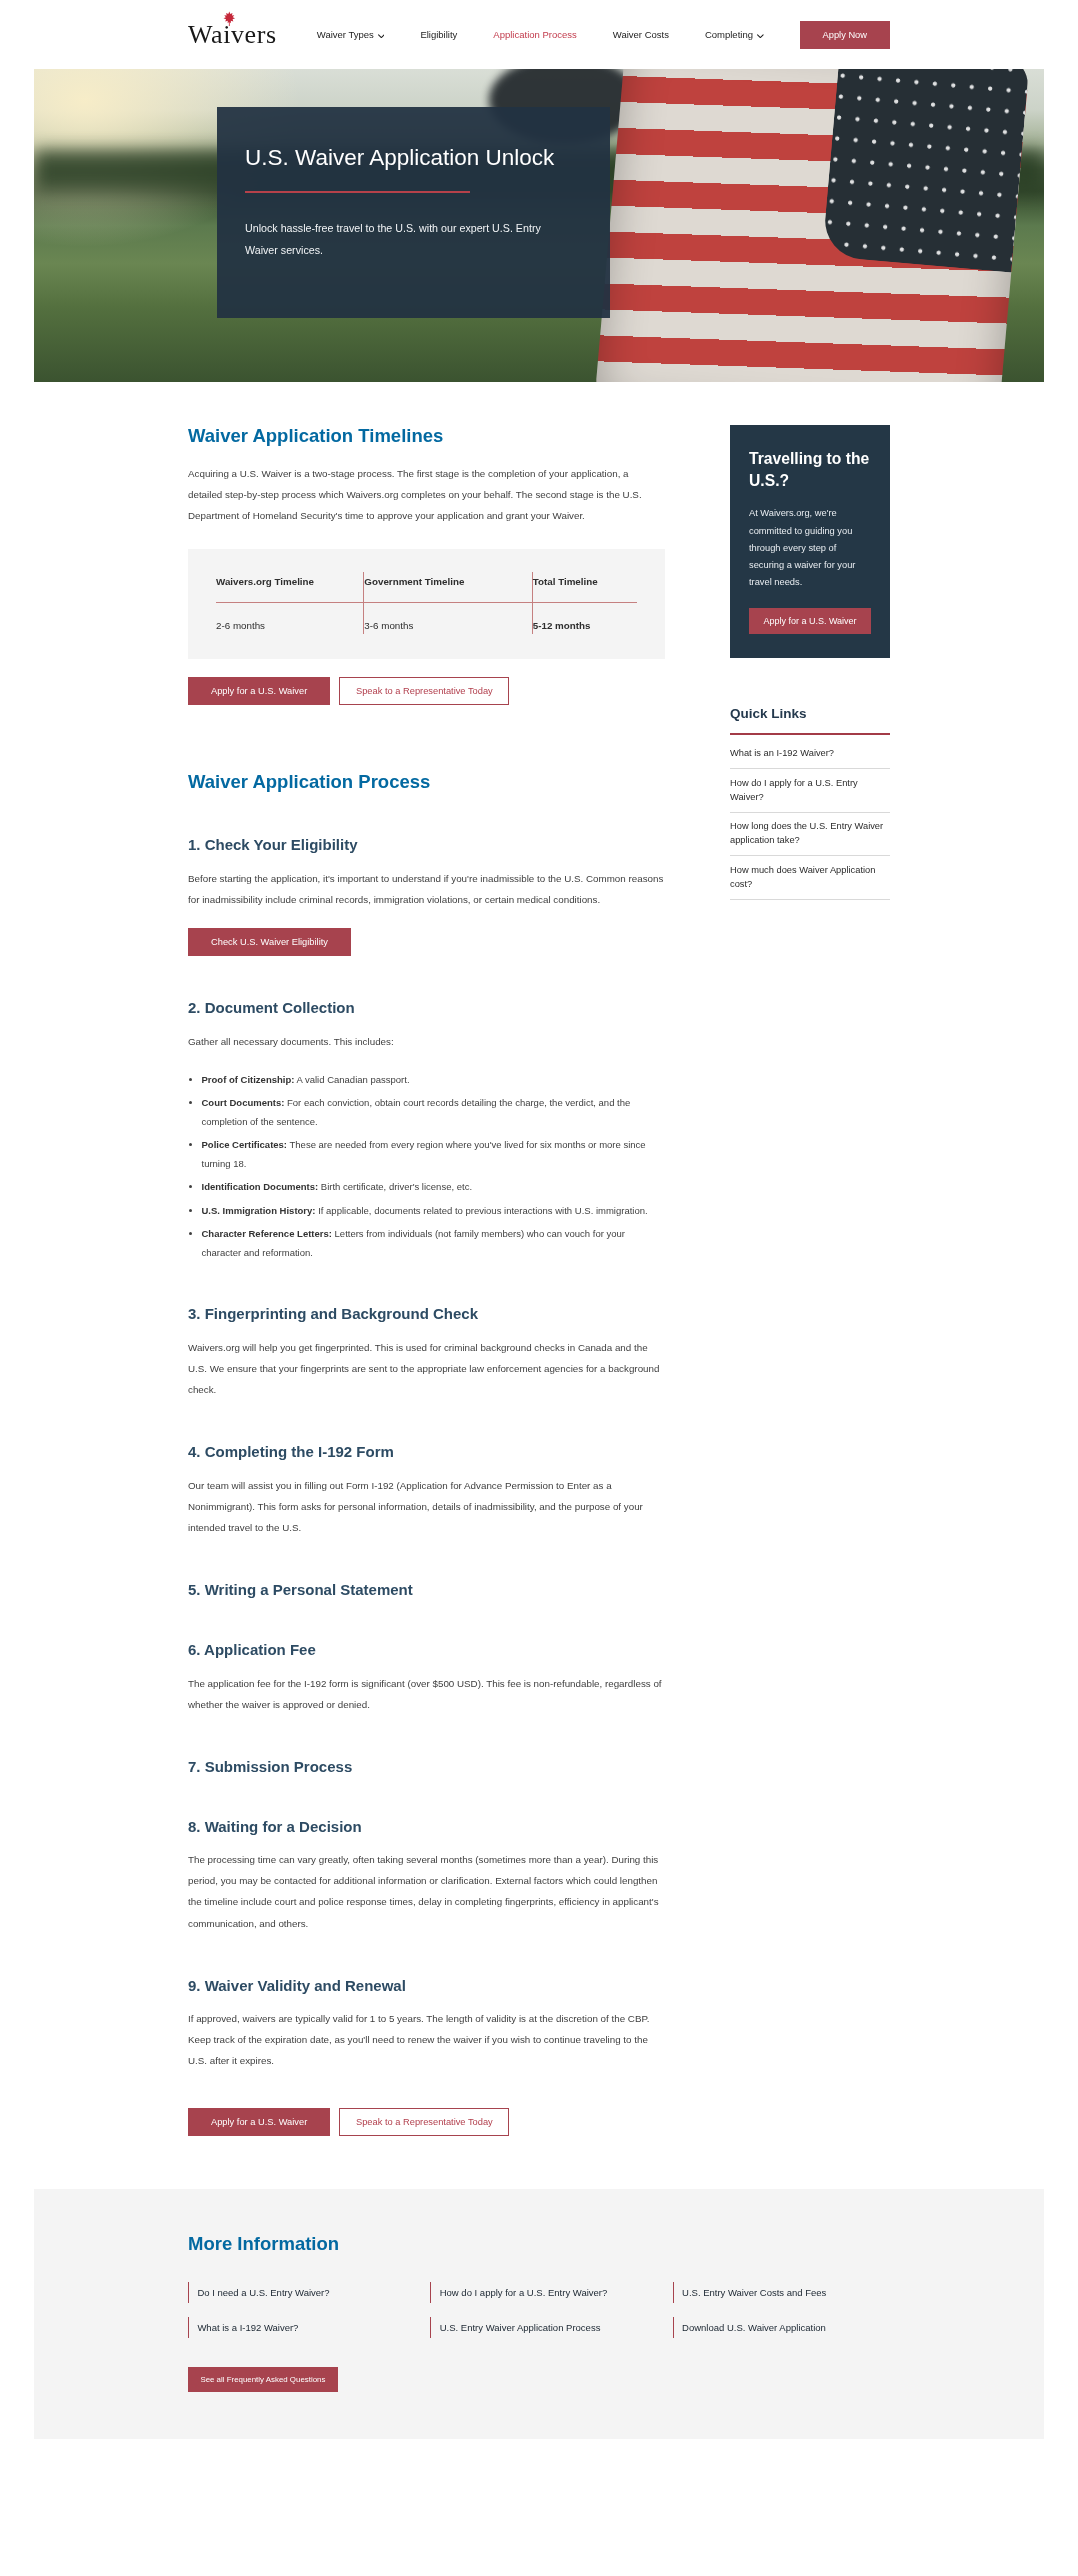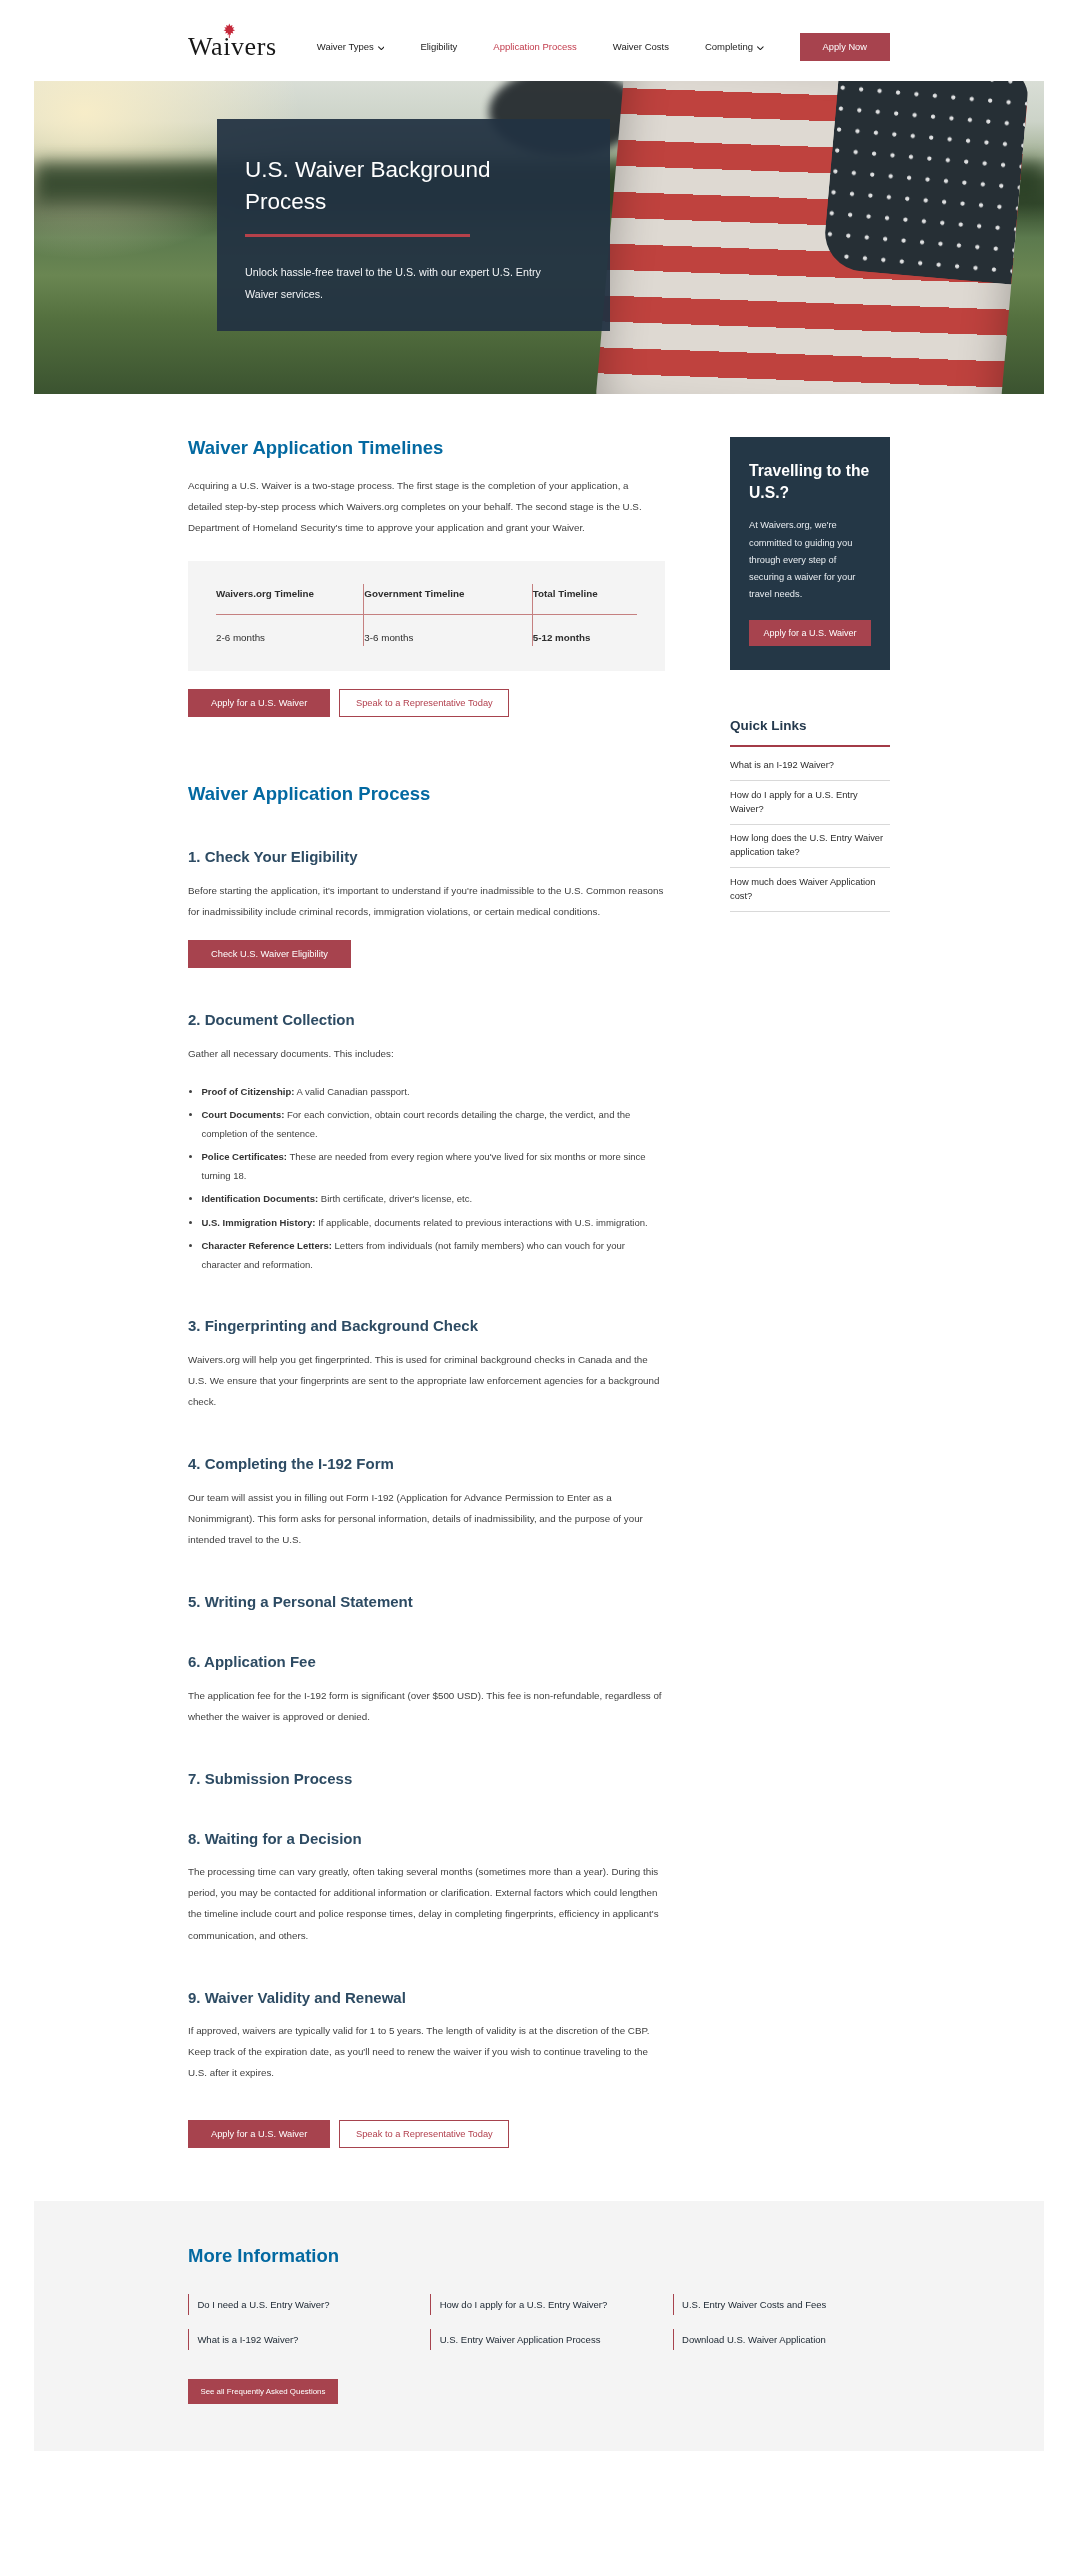--- a/index.html
+++ b/index.html
@@ -1,17 +1,17 @@
 <!DOCTYPE html>
 <html style="font-size:9px"><head>
 <meta charset="utf-8">
 <style>
   * { margin:0; padding:0; box-sizing:border-box; }
   body { font-family:"Liberation Sans", sans-serif; background:#fff; color:#3f3f3f; }
-  .page { width:1010px; margin:12px auto; }
+  .page { width:1010px; margin:0 auto; }
   .container { width:702px; margin:0 auto; }
   a { text-decoration:none; color:inherit; cursor:pointer; }
 
   
   .header { height:69px; background:#fff; }
   .header .container { height:100%; display:flex; align-items:center; justify-content:space-between; }
   .logo { position:relative; display:inline-block; }
   .logo-text { font-family:"Liberation Serif", serif; font-size:26px; color:#181818; letter-spacing:0.6px; }
   .logo-leaf { position:absolute; top:-9px; left:34px; }
   .nav { display:flex; align-items:center; gap:36px; }
@@ -124,21 +124,21 @@
     </div>
   </div>
 
   <div class="hero">
     <div class="treeline"></div>
     <div class="figure-silhouette"></div>
     <div class="flag">
       <div class="canton"></div>
     </div>
     <div class="hero-card">
-      <div class="hero-title">U.S. Waiver Background Process</div>
+      <div class="hero-title">U.S. Waiver Application Unlock</div>
       <div class="hero-divider"></div>
       <div class="hero-subtitle">Unlock hassle-free travel to the U.S. with our expert U.S. Entry Waiver services.</div>
     </div>
   </div>
 
   <div class="content-wrap">
     <div class="container content-cols">
 
       <div class="main-col">
         <h2 class="section-h">Waiver Application Timelines</h2>

